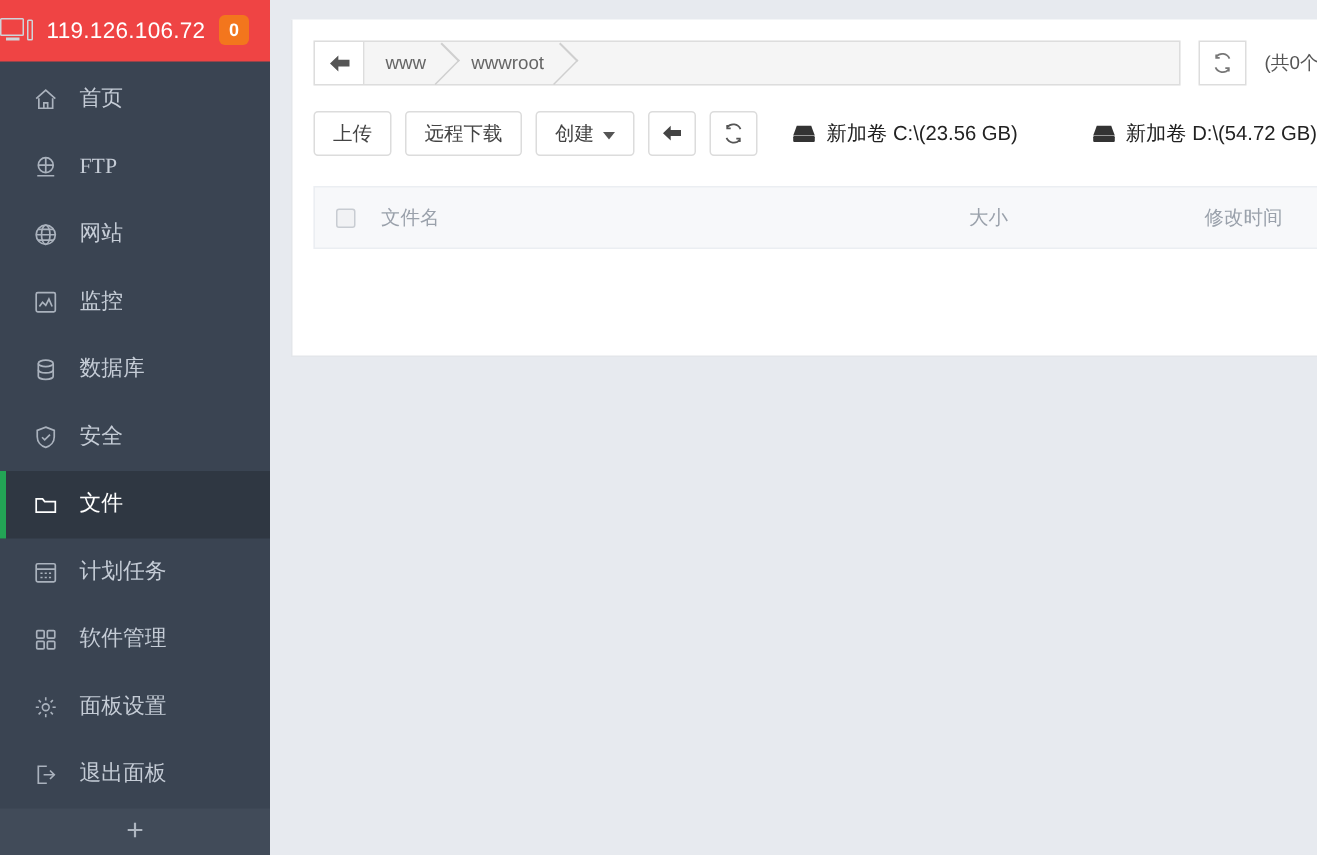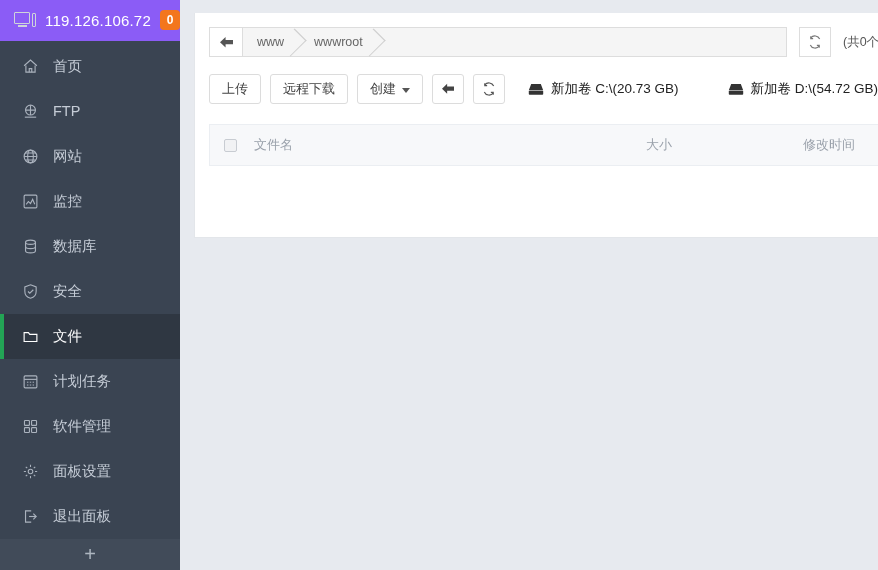--- a/index.html
+++ b/index.html
@@ -14,22 +14,21 @@
   
   .sidebar {
     position: absolute; left: 0; top: 0;
     width: 180px; height: 570px;
     background: #3a4452;
     display: flex; flex-direction: column;
   }
   .side-header {
     height: 45px;
     display: flex; align-items: center;
-    padding-left: 14px;
-    background: #8b5cf6;
+    background: #ef4444;
     gap: 9px;
   }
   .side-header .ip {
     color: #ffffff;
     font-size: 15px;
     letter-spacing: 0.2px;
     white-space: nowrap;
   }
   .monitor-icon { width: 22px; height: 17px; position: relative; flex: none; }
   .monitor-icon .scr {
@@ -46,21 +45,21 @@
   }
   .badge {
     background: #f3761d; color: #fff;
     font-size: 12px; font-weight: bold;
     border-radius: 4px;
     min-width: 20px; height: 20px;
     display: flex; align-items: center; justify-content: center;
     padding: 0 5px;
   }
 
-  .nav { flex: 1; padding-top: 3px; }
+  .nav { flex: 1; padding-top: 3px; font-family: Liberation Serif, serif; }
   .nav-item {
     position: relative;
     height: 45px;
     display: flex; align-items: center;
     padding-left: 22px;
     gap: 14px;
     color: #c5ccd6;
     font-size: 14.5px;
     cursor: pointer;
   }
@@ -420,21 +419,21 @@
           <path d="M4.8 2.2v4h4"></path>
             <path d="M19.2 21.8v-4h-4"></path>
         </svg>
       </div>
 
       <div class="drive-link">
         <svg width="16" height="13" viewBox="0 0 20 16" fill="#333">
           <path d="M4 1h12l3 8H1z"></path>
             <rect x="1" y="9.5" width="18" height="5" rx="1"></rect>
         </svg>
-        <span>新加卷 C:\(20.73 GB)</span>
+        <span>新加卷 C:\(23.56 GB)</span>
       </div>
       <div class="drive-link">
         <svg width="16" height="13" viewBox="0 0 20 16" fill="#333">
           <path d="M4 1h12l3 8H1z"></path>
             <rect x="1" y="9.5" width="18" height="5" rx="1"></rect>
         </svg>
         <span>新加卷 D:\(54.72 GB)</span>
       </div>
     </div>
 

